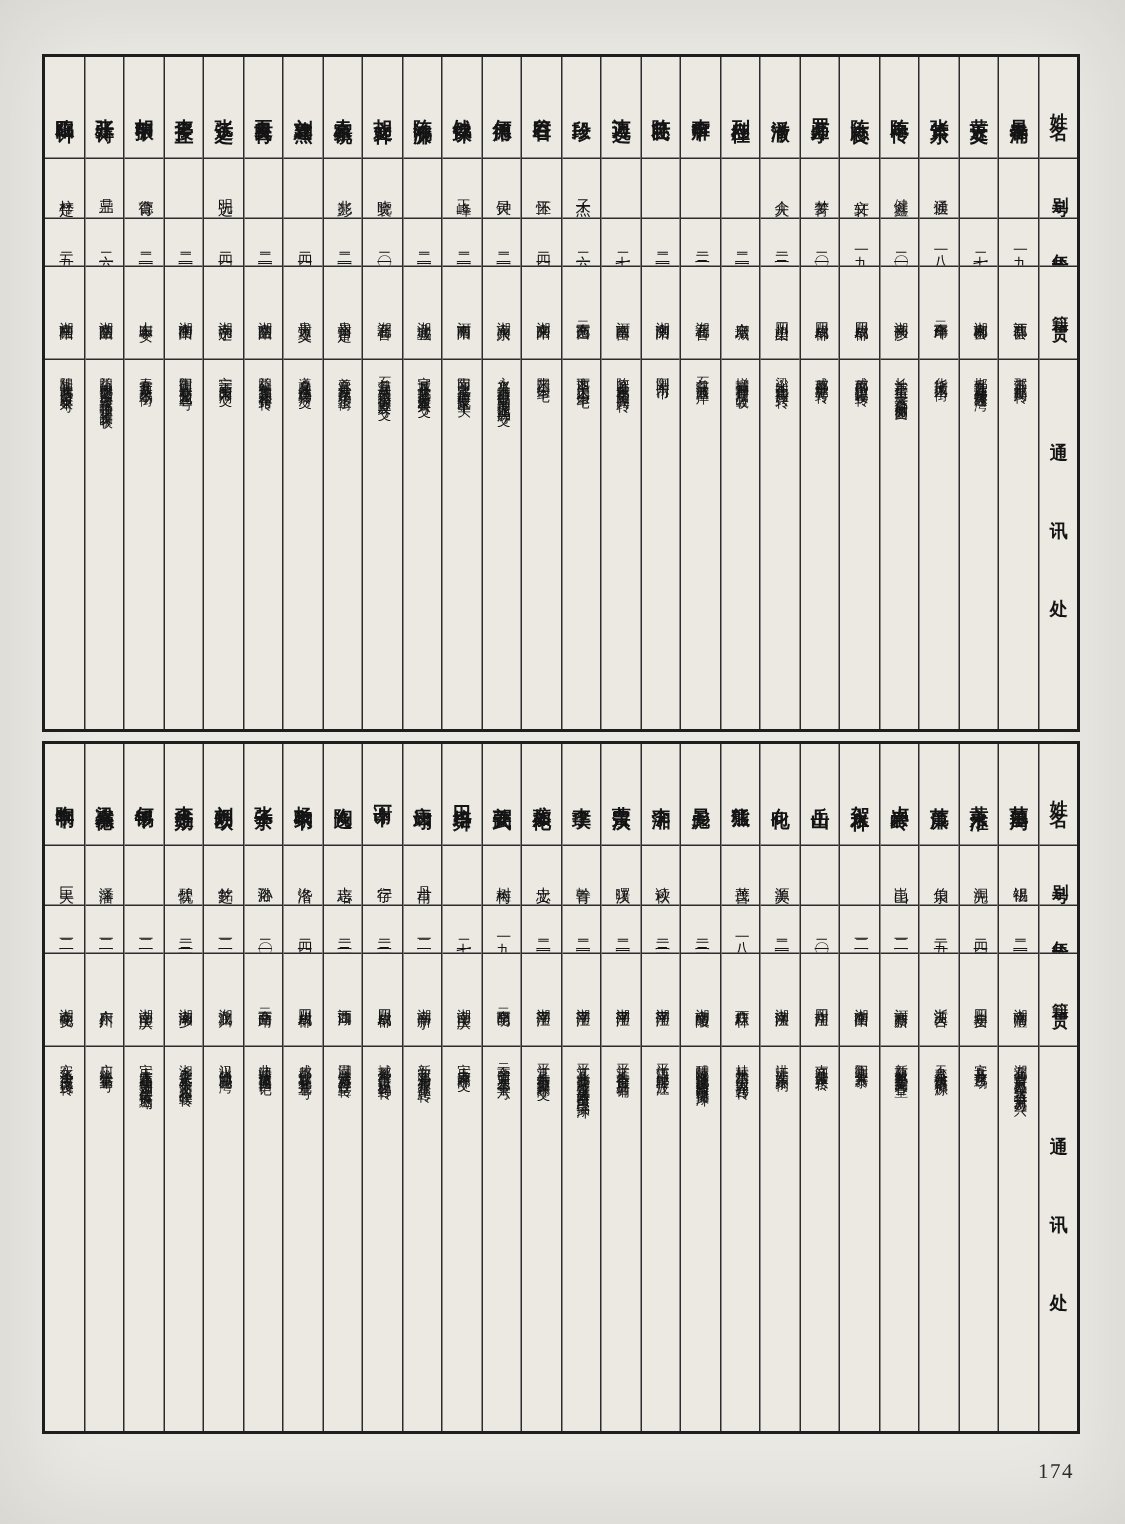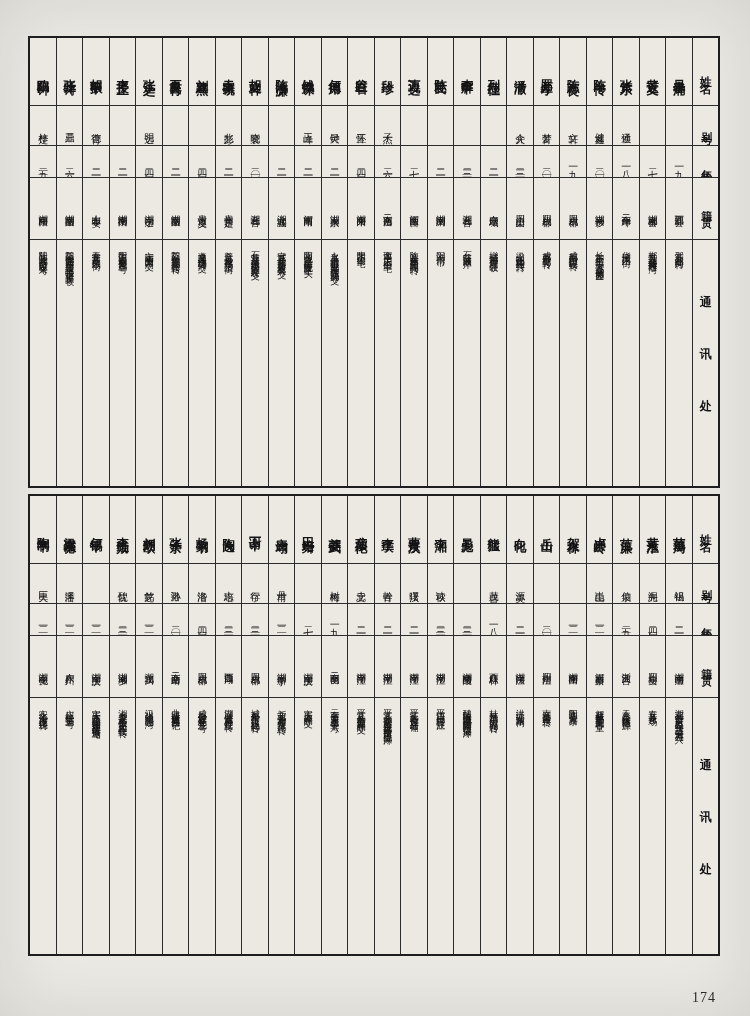--- a/index.html
+++ b/index.html
@@ -56,21 +56,21 @@
   .c-addr .vtext{font-size:9px;line-height:11px;letter-spacing:1.5px;max-height:calc(100% - 6px);}
   
   .head-col .vtext{font-weight:700;}
   .head-col .c-name .vtext{font-size:12px;letter-spacing:6px;}
   .head-col .c-alias .vtext{font-size:11px;letter-spacing:3px;font-weight:700;}
   .head-col .c-age .vtext{font-size:11px;letter-spacing:2px;font-weight:700;}
   .head-col .c-origin .vtext{font-size:11px;letter-spacing:8px;font-weight:700;}
   .head-col .c-addr{align-items:center;padding-top:0;}
   .head-col .c-addr .vtext{font-size:12px;letter-spacing:52px;line-height:normal;font-weight:700;}
   .page-number{
-    position:absolute;right:34px;bottom:10px;
+    position:absolute;right:34px;bottom:26px;
     font-family:"Liberation Serif","DejaVu Serif",serif;
     font-size:14px;color:#2a2a2a;letter-spacing:1px;margin-top:28px;
   }
 </style>
 </head>
 <body>
 
 <div class="sheet">
 
   <section class="dir-table top">

